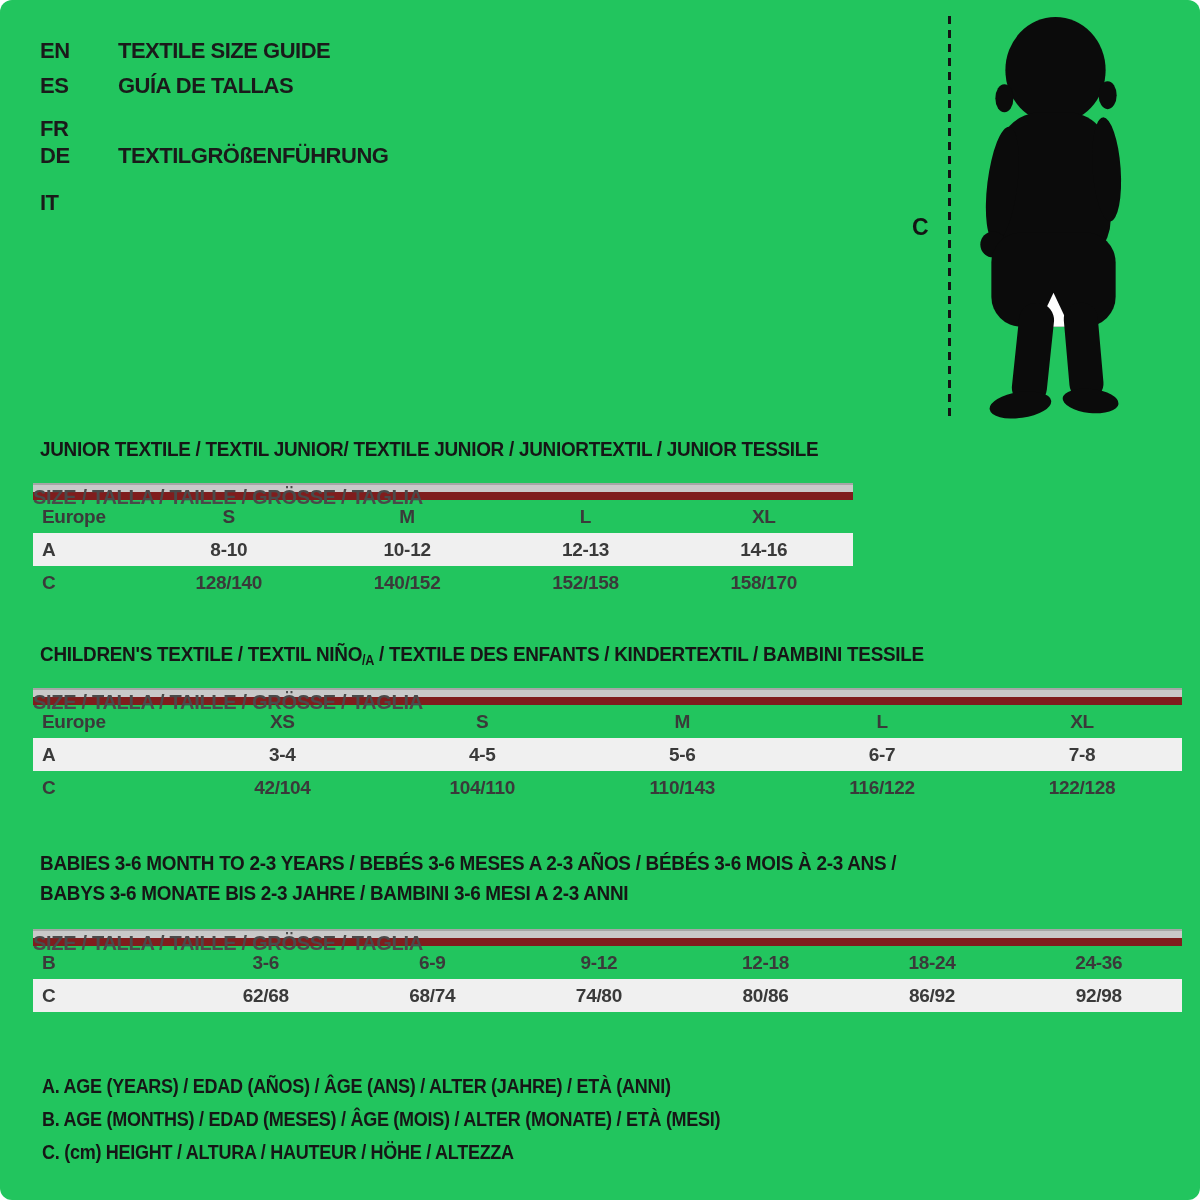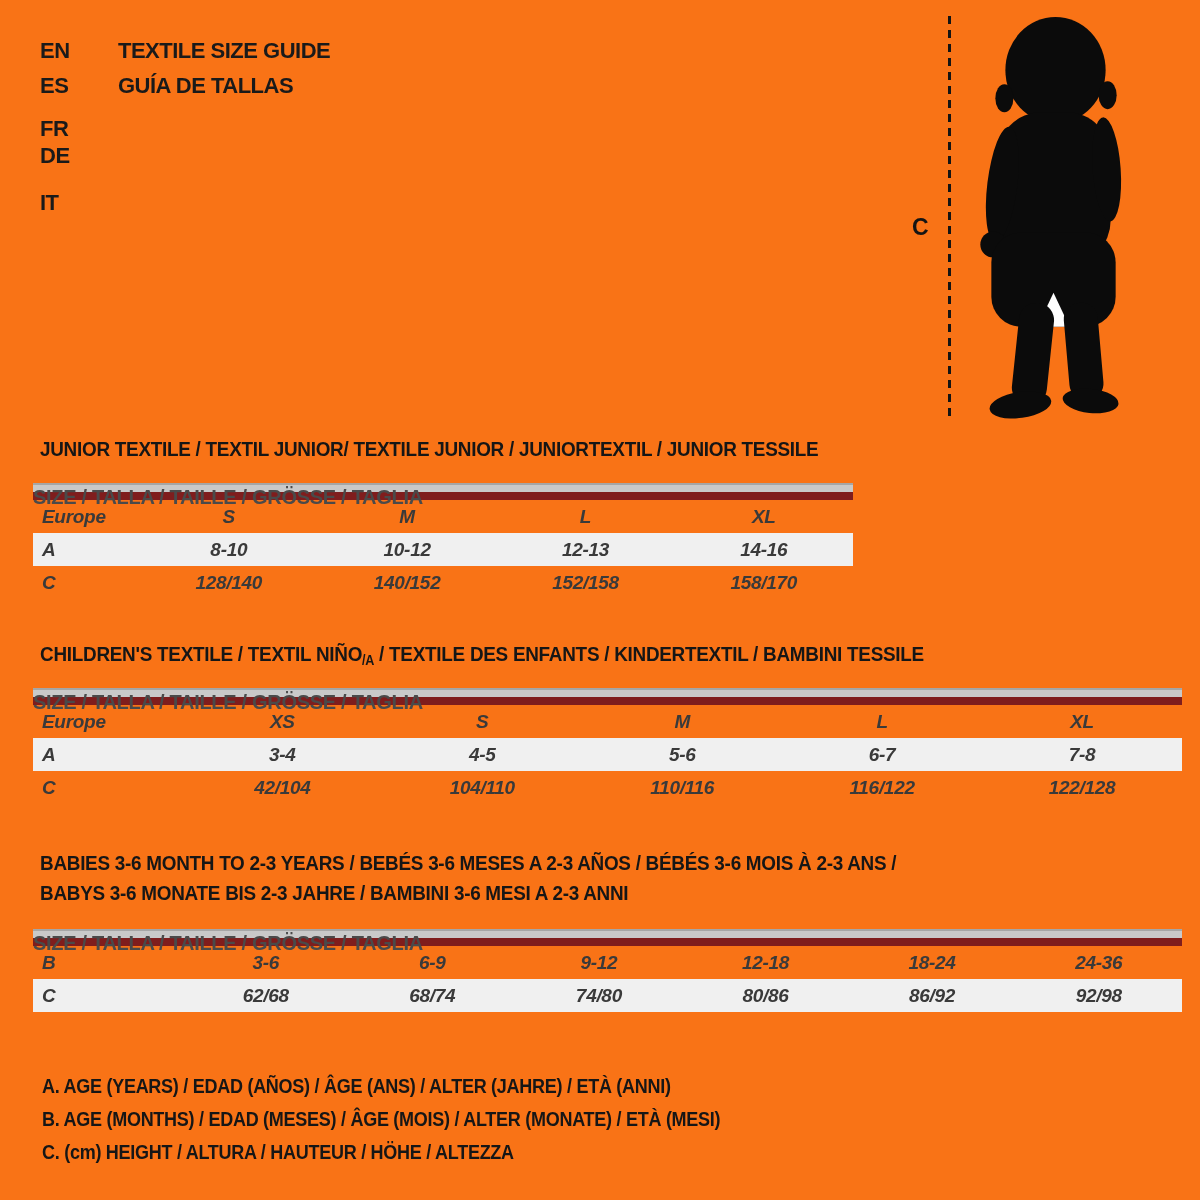--- a/index.html
+++ b/index.html
@@ -1,17 +1,17 @@
 <!DOCTYPE html>
 <html><head>
 <meta charset="utf-8">
 <style>
   html,body{margin:0;padding:0;background:#fff;}
-  #canvas{position:relative;width:1200px;height:1200px;background:#f97316;overflow:hidden;
-          font-family:"Liberation Sans", sans-serif;}
+  #canvas{position:relative;width:1200px;height:1200px;background:#22c55e;overflow:hidden;
+          font-family:"Liberation Sans", sans-serif;border-radius:12px;}
 
   
   .lang-row{position:absolute;left:40px;display:flex;font-weight:bold;font-size:22px;
             color:#1a1a1a;letter-spacing:-0.5px;white-space:nowrap;}
   .lang-code{width:78px;}
 
   
   #dash-line{position:absolute;left:948px;top:16px;width:3px;height:400px;
              background:repeating-linear-gradient(to bottom,#141414 0 8px,transparent 8px 14px);}
   #c-label{position:absolute;left:912px;top:214px;font-weight:bold;font-size:23px;color:#141414;}
@@ -21,21 +21,21 @@
   .s-title{position:absolute;font-weight:bold;font-size:21px;color:#161616;
            letter-spacing:-0.3px;white-space:nowrap;transform:scaleX(0.9);transform-origin:0 0;}
   .sub-a{font-size:14px;position:relative;bottom:-4px;}
 
   
   .tbl{position:absolute;left:33px;}
   .band{background:#c9c9c9;border-top:2px solid #a6a6a6;border-bottom:8px solid #7f1d1d;
         color:#4a4a4a;font-weight:bold;font-size:20px;height:17px;line-height:25px;
         padding-left:0;box-sizing:border-box;letter-spacing:-0.3px;}
   .trow{display:flex;height:33px;align-items:center;font-weight:bold;font-size:19px;
-        color:#3a3a3a;letter-spacing:-0.3px;font-style:italic;}
+        color:#3a3a3a;letter-spacing:-0.3px;}
   .trow.shaded{background:#f0f0f0;}
   .c0{width:13%;padding-left:9px;box-sizing:border-box;}
   .c{flex:1;text-align:center;}
 
   
   .legend-line{position:absolute;left:42px;font-weight:bold;font-size:20px;color:#161616;
                letter-spacing:-0.3px;white-space:nowrap;transform:scaleX(0.9);transform-origin:0 0;}
 </style>
 </head>
 <body>
@@ -49,20 +49,21 @@
     </div>
     <div class="lang-row" style="top:73px">
       <span class="lang-code">ES</span>
       <span>GUÍA DE TALLAS</span>
     </div>
     <div class="lang-row" style="top:116px">
       <span class="lang-code">FR</span>
     </div>
     <div class="lang-row" style="top:143px">
       <span class="lang-code">DE</span>
+      <span>TEXTILGRÖßENFÜHRUNG</span>
     </div>
     <div class="lang-row" style="top:190px">
       <span class="lang-code">IT</span>
     </div>
   </div>
 
   <div id="dash-line"></div>
   <div id="c-label">C</div>
   <svg id="silhouette" width="180" height="406" viewBox="0 0 175 405">
     <g fill="#0b0b0b">
@@ -126,21 +127,21 @@
       <div class="c">3-4</div>
       <div class="c">4-5</div>
       <div class="c">5-6</div>
       <div class="c">6-7</div>
       <div class="c">7-8</div>
     </div>
     <div class="trow">
       <div class="c0">C</div>
       <div class="c">42/104</div>
       <div class="c">104/110</div>
-      <div class="c">110/116</div>
+      <div class="c">110/143</div>
       <div class="c">116/122</div>
       <div class="c">122/128</div>
     </div>
   </div>
 
   <div class="s-title" style="left:40px;top:851px">BABIES 3-6 MONTH TO 2-3 YEARS / BEBÉS 3-6 MESES A 2-3 AÑOS / BÉBÉS 3-6 MOIS À 2-3 ANS /</div>
   <div class="s-title" style="left:40px;top:881px">BABYS 3-6 MONATE BIS 2-3 JAHRE / BAMBINI 3-6 MESI A 2-3 ANNI</div>
   <div class="tbl" style="top:929px;width:1149px">
     <div class="band">SIZE / TALLA / TAILLE / GRÖSSE / TAGLIA</div>
     <div class="trow">

